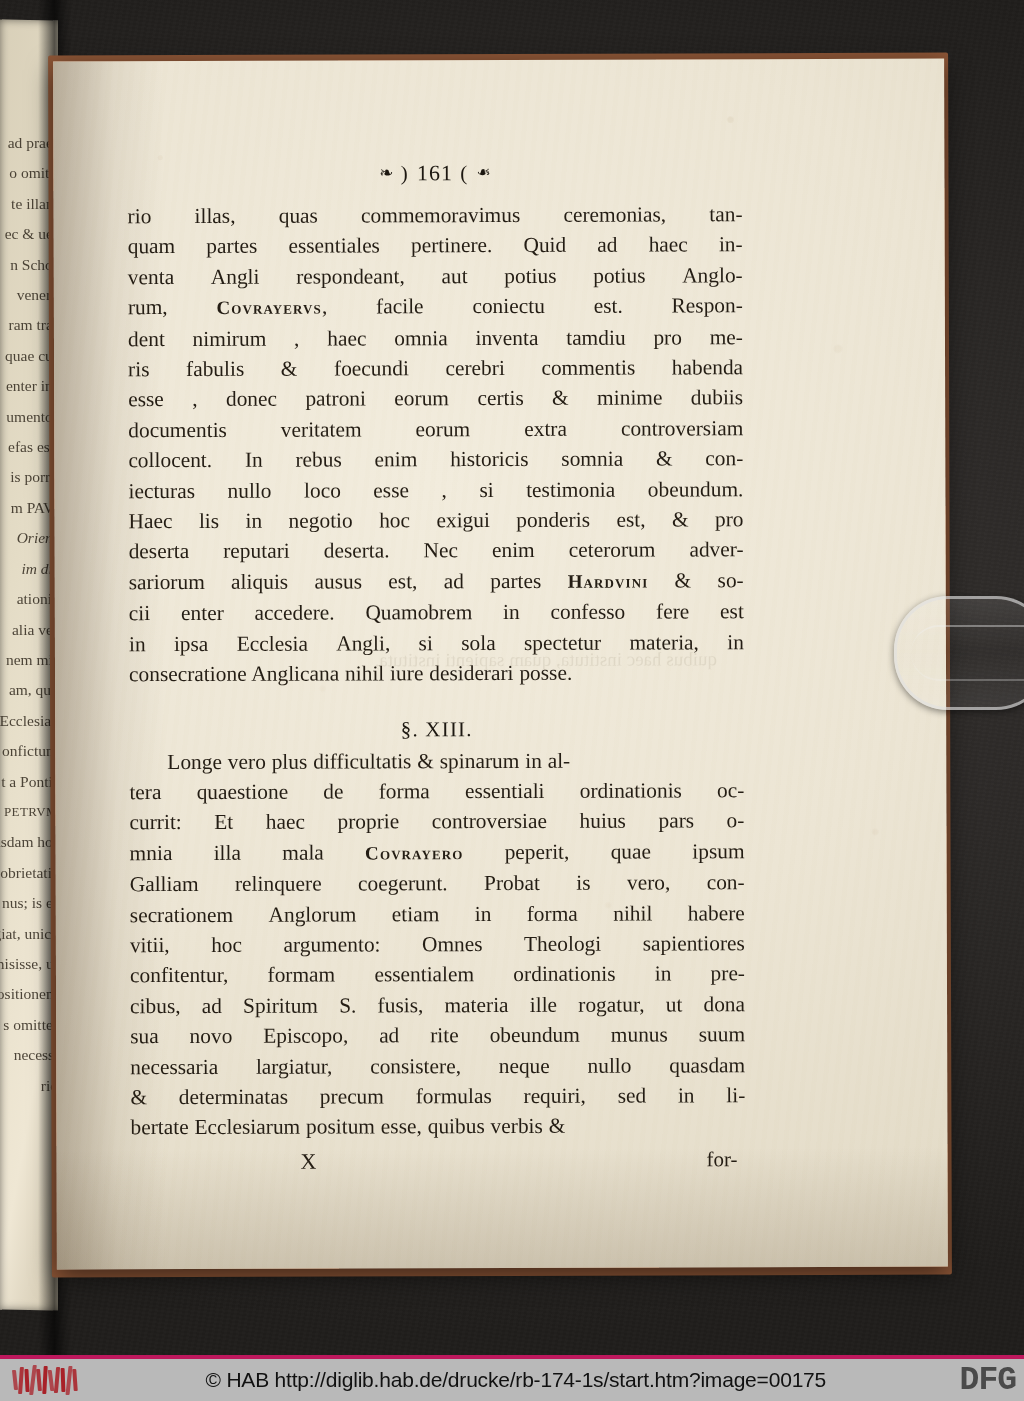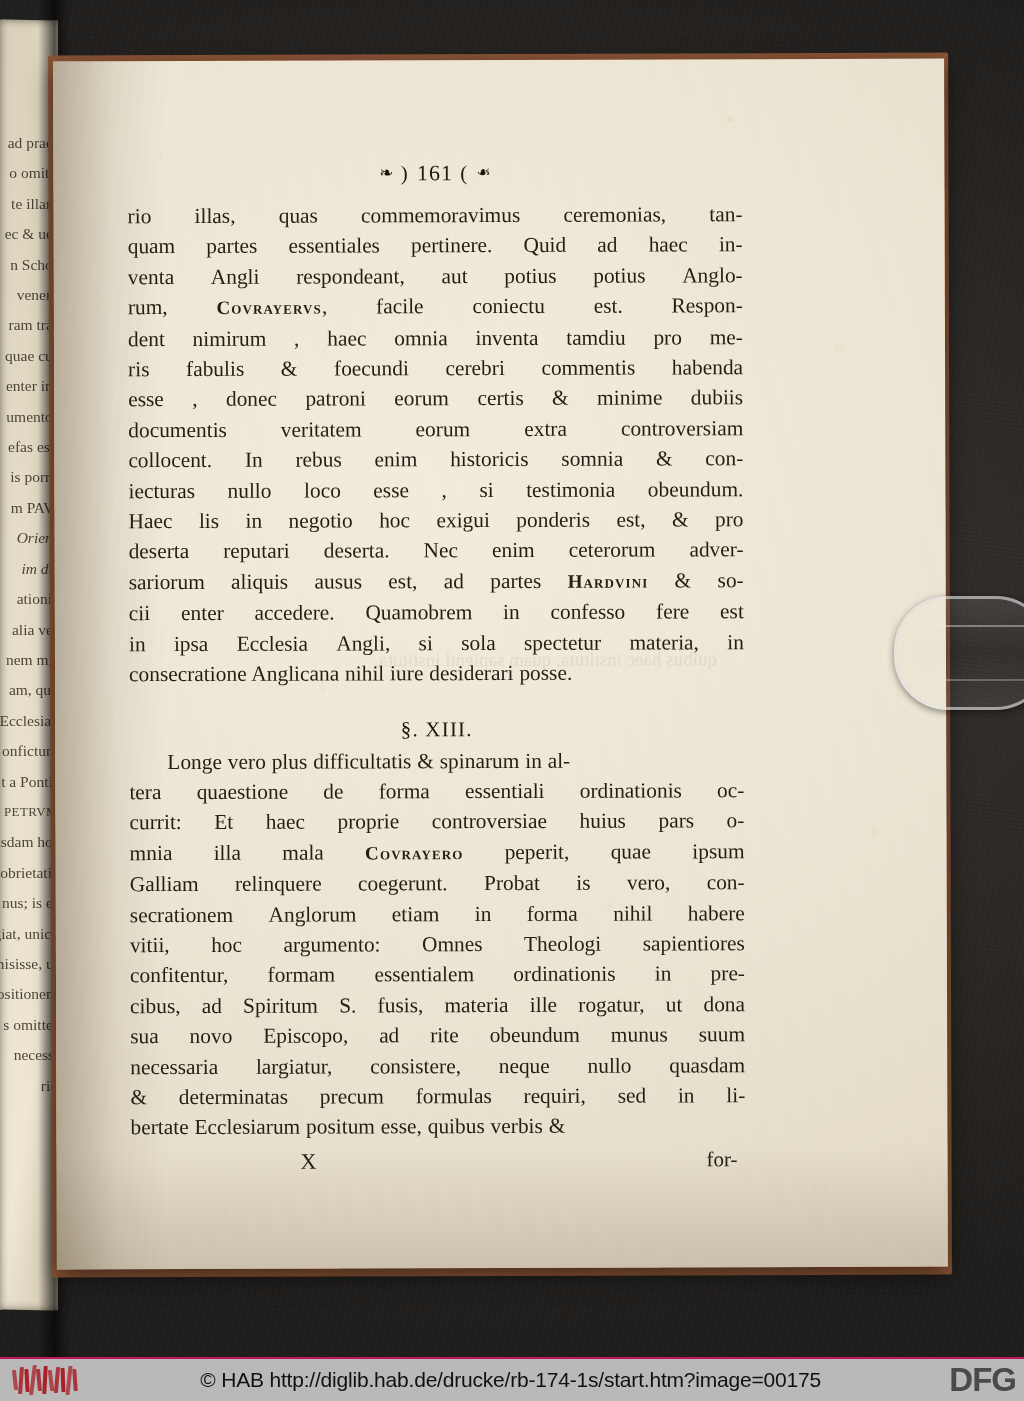--- a/index.html
+++ b/index.html
@@ -229,21 +229,21 @@
 
   
   .footerbar {
     position: absolute;
     left: 0; bottom: 0;
     width: 1024px;
     height: 42px;
     background: #b9b9b9;
     display: flex;
     align-items: center;
-    border-top: 2px solid #be185d;
+    border-top: 4px solid #be185d;
   }
   .hab-logo {
     width: 74px;
     height: 34px;
     margin-left: 8px;
     flex: 0 0 auto;
     display: flex;
     align-items: center;
     justify-content: center;
     gap: 2px;
@@ -260,21 +260,21 @@
     font-family: "Liberation Sans", sans-serif;
     font-size: 21px;
     color: #111;
     letter-spacing: -.2px;
     white-space: nowrap;
     padding-right: 10px;
   }
   .dfg-logo {
     flex: 0 0 auto;
     margin-right: 8px;
-    font-family: Liberation Sans, sans-serif;
+    font-family: Liberation Mono, monospace;
     font-weight: bold;
     font-size: 33px;
     letter-spacing: -1px;
     color: #4a4a4a;
   }
 </style>
 </head>
 <body>
 
 <div class="scan">

